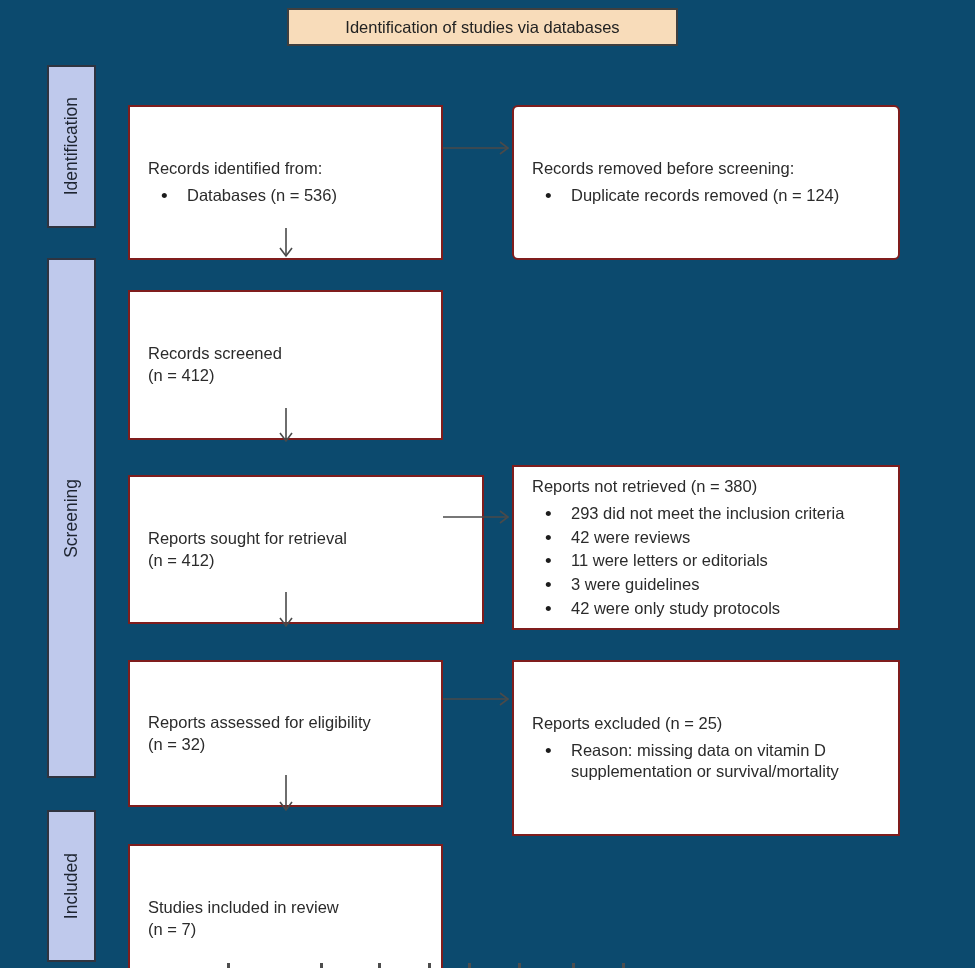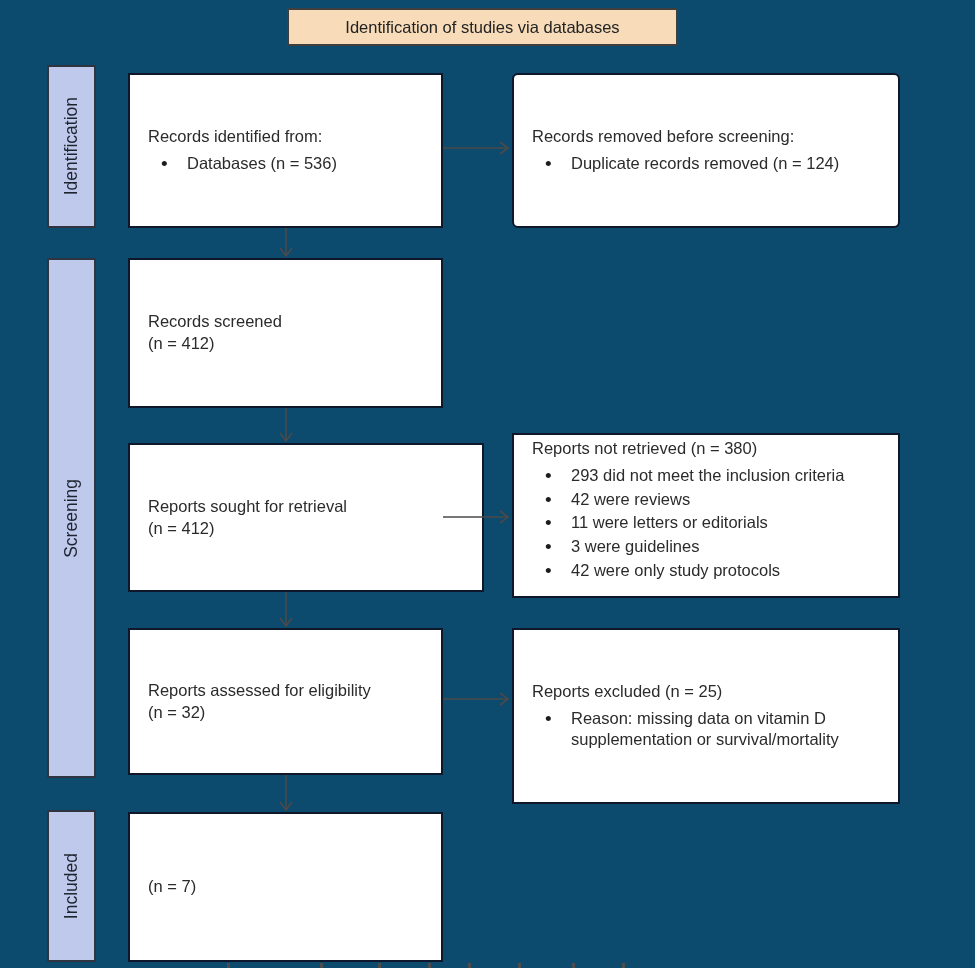--- a/index.html
+++ b/index.html
@@ -50,30 +50,31 @@
     white-space: nowrap;
   }
   .stage.identification { top: 65px;  height: 163px; }
   .stage.screening      { top: 258px; height: 520px; }
   .stage.included       { top: 810px; height: 152px; }
 
   
   .fbox {
     position: absolute;
     background: #ffffff;
-    border: 2px solid #0f172a;
+    border: 2px solid #7f1d1d;
     box-sizing: border-box;
     display: flex;
     flex-direction: column;
     justify-content: center;
     padding: 10px 12px 10px 18px;
     font-size: 16.5px;
     line-height: 1.32;
-  }
-  .fbox.top-align { justify-content: flex-start; padding-top: 3px; }
+    margin-top: 32px;
+  }
+  .fbox.top-align { justify-content: space-between; padding-top: 9px; }
   .fbox .line { display: block; }
   ul.bullets {
     margin: 3px 0 0 0;
     padding: 0;
     list-style: none;
   }
   ul.bullets li {
     position: relative;
     padding-left: 39px;
     margin-top: 2px;
@@ -164,20 +165,21 @@
     <span class="line">(n = 32)</span>
   </div>
   <div class="fbox b7">
     <span class="line">Reports excluded (n = 25)</span>
     <ul class="bullets">
         <li>Reason: missing data on vitamin D supplementation or survival/mortality</li>
       </ul>
   </div>
 
   <div class="fbox b8">
+    <span class="line">Studies included in review</span>
     <span class="line">(n = 7)</span>
   </div>
 
   <div class="arrow" style="left:443px; top:140px;">
     <svg width="69" height="16" viewBox="0 0 69 16">
       <line x1="0" y1="8" x2="65" y2="8" stroke="#4a4a4a" stroke-width="1.6" fill="none"></line>
       <polyline points="57,2 65,8 57,14" stroke="#4a4a4a" stroke-width="1.6" fill="none"></polyline>
     </svg>
   </div>
   <div class="arrow" style="left:278px; top:228px;">

